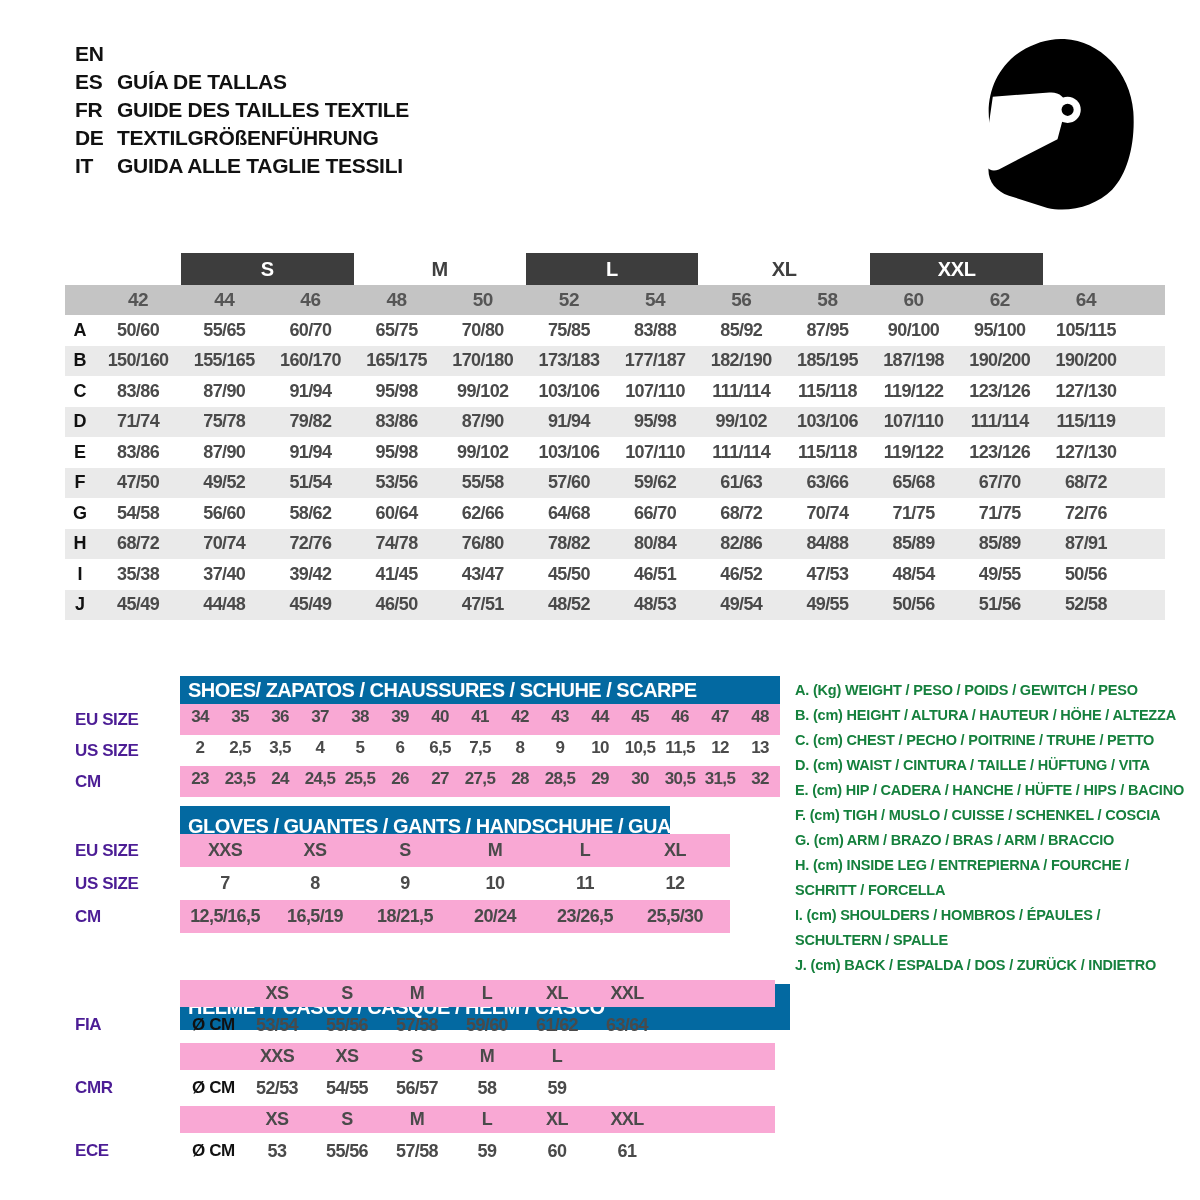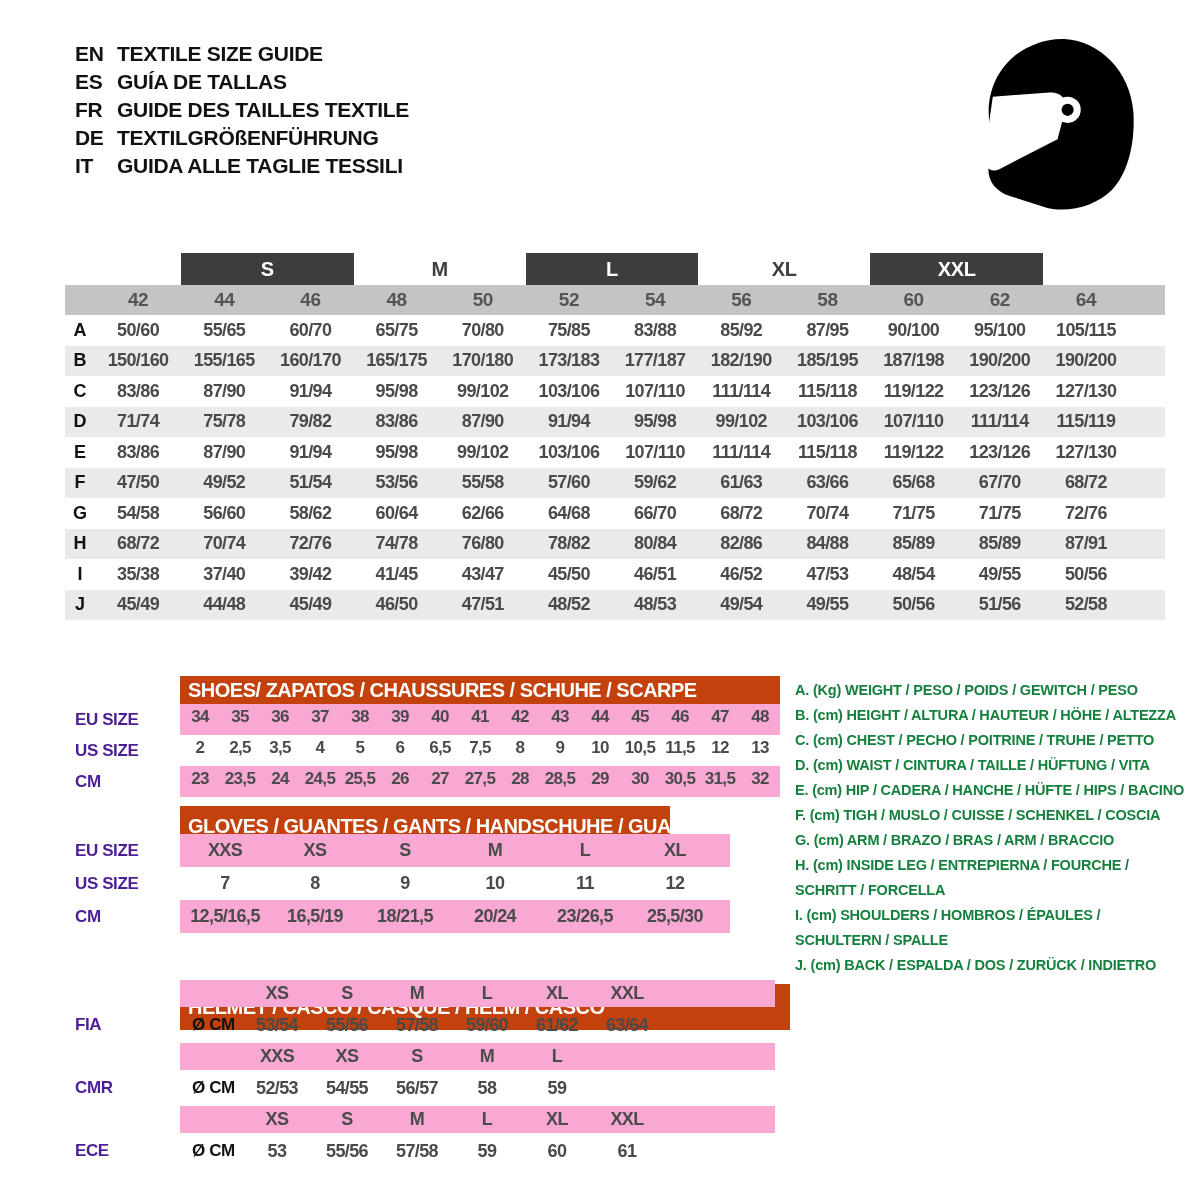--- a/index.html
+++ b/index.html
@@ -23,21 +23,21 @@
              font-size:20px;color:#3f3f3f;letter-spacing:-0.3px;}
   .band-filled{background:#3d3d3d;color:#ffffff;}
   .num-row{height:30px;background:#c4c4c4;}
   .num-cell{text-align:center;font-size:19px;color:#555;letter-spacing:-0.5px;}
   .data-row{height:30.5px;}
   .data-row.shaded{background:#eaeaea;}
   .row-letter{text-align:center;font-size:18px;color:#111;}
   .cell{text-align:center;font-size:18px;color:#4a4a4a;letter-spacing:-0.6px;white-space:nowrap;}
 
   
-  .dark-bar{position:absolute;background:#c2410c;color:#fff;display:flex;align-items:center;
+  .dark-bar{position:absolute;background:#0369a1;color:#fff;display:flex;align-items:center;
             padding-left:8px;font-size:20px;letter-spacing:-0.5px;white-space:nowrap;box-sizing:border-box;}
   .shoes-title{left:180px;top:676px;width:600px;height:28px;}
   .gloves-title{left:180px;top:806px;width:490px;height:40px;}
   .helmet-title{left:180px;top:984px;width:610px;height:46px;}
 
   
   .col-labels{position:absolute;left:75px;display:flex;flex-direction:column;}
   .shoes-labels{top:704px;}
   .gloves-labels{top:834px;}
   .helmet-labels{top:980px;}
@@ -66,21 +66,20 @@
   .legend-line{font-size:14.5px;line-height:25px;color:#15803d;letter-spacing:-0.2px;white-space:nowrap;}
 </style>
 </head>
 <body>
 
 <div class="page">
 
   <div class="languages">
       <div class="lang-row">
         <div class="lang-code">EN</div>
-        <div class="lang-text">TEXTILE SIZE GUIDE</div>
       </div>
       <div class="lang-row">
         <div class="lang-code">ES</div>
         <div class="lang-text">GUÍA DE TALLAS</div>
       </div>
       <div class="lang-row">
         <div class="lang-code">FR</div>
         <div class="lang-text">GUIDE DES TAILLES TEXTILE</div>
       </div>
       <div class="lang-row">

